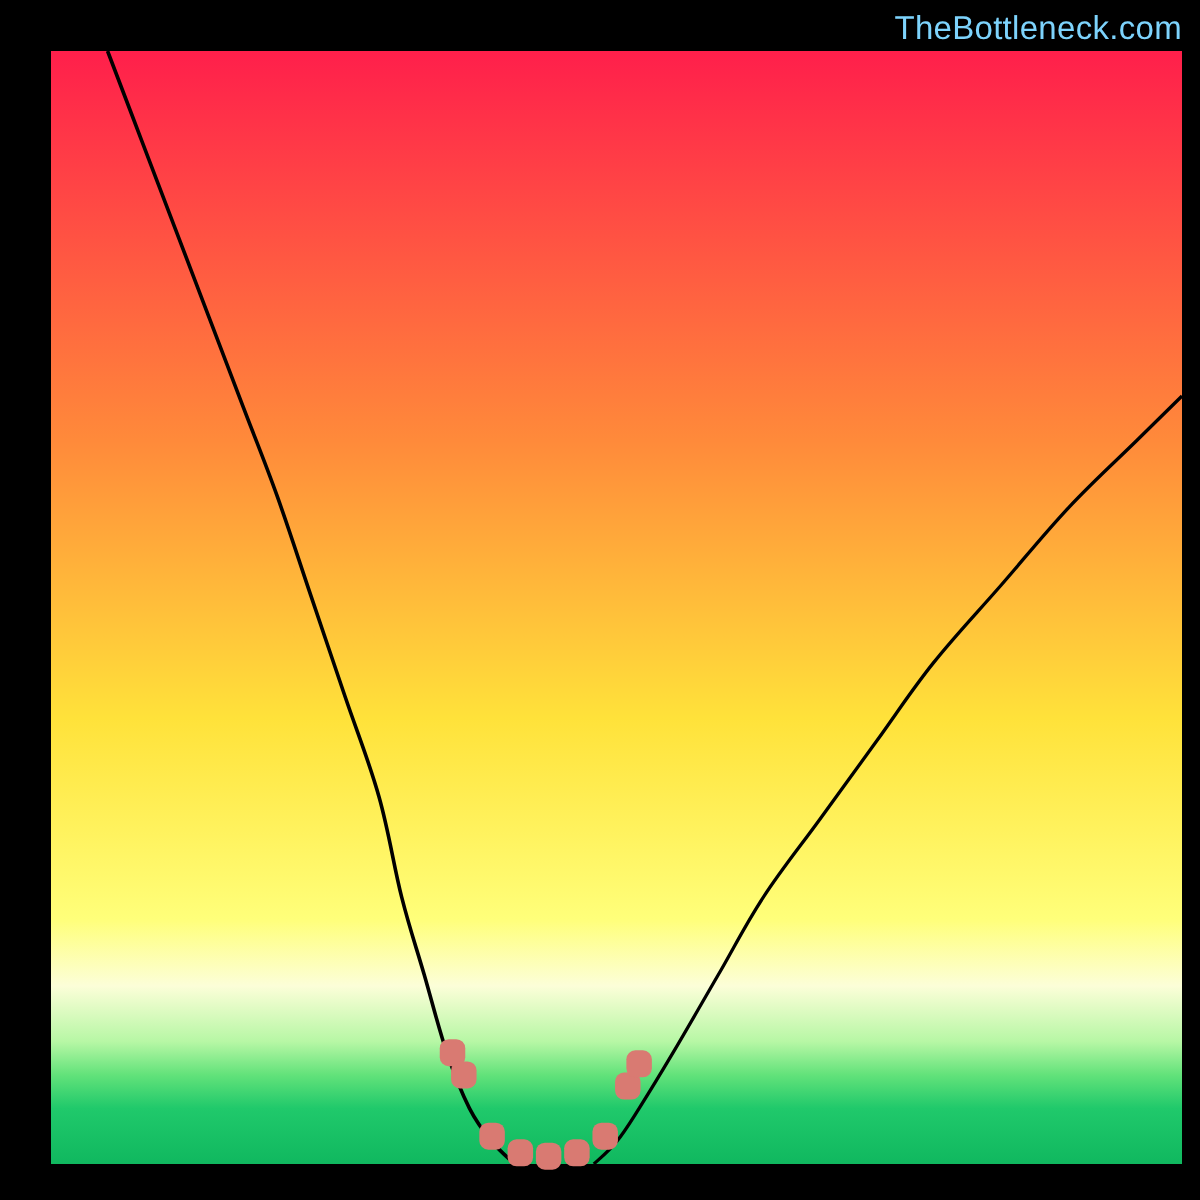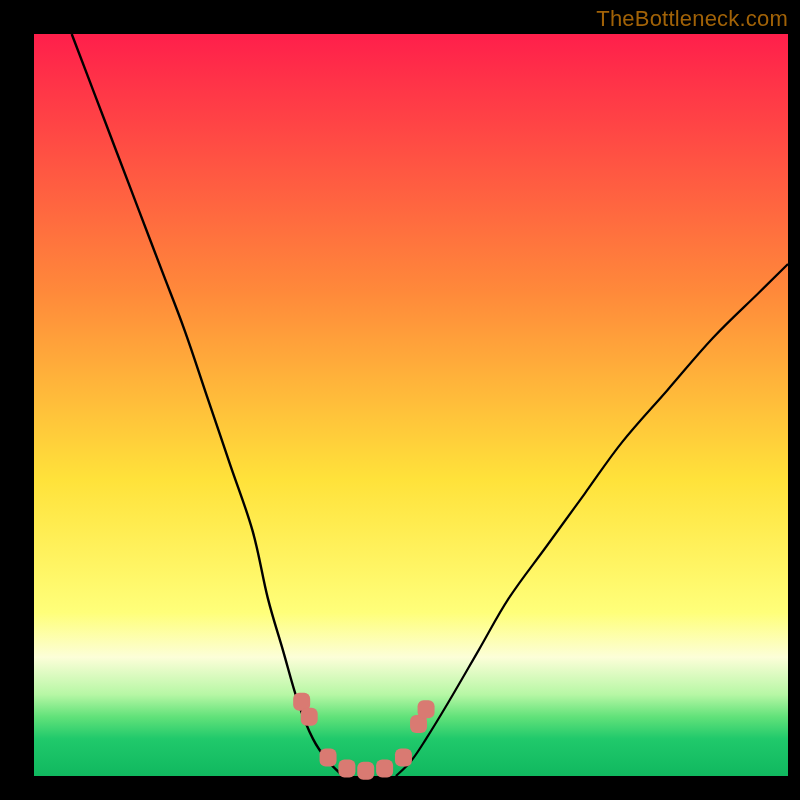--- a/index.html
+++ b/index.html
@@ -13,21 +13,21 @@
   }
   .stage {
     position: relative;
     width: 800px;
     height: 800px;
   }
   .watermark {
     position: absolute;
     top: 6px;
     right: 12px;
-    color: #a16207;
+    color: #7dd3fc;
     font-size: 22px;
     font-weight: 400;
     letter-spacing: 0.2px;
     z-index: 5;
     user-select: none;
   }
   svg {
     display: block;
   }
 </style>

